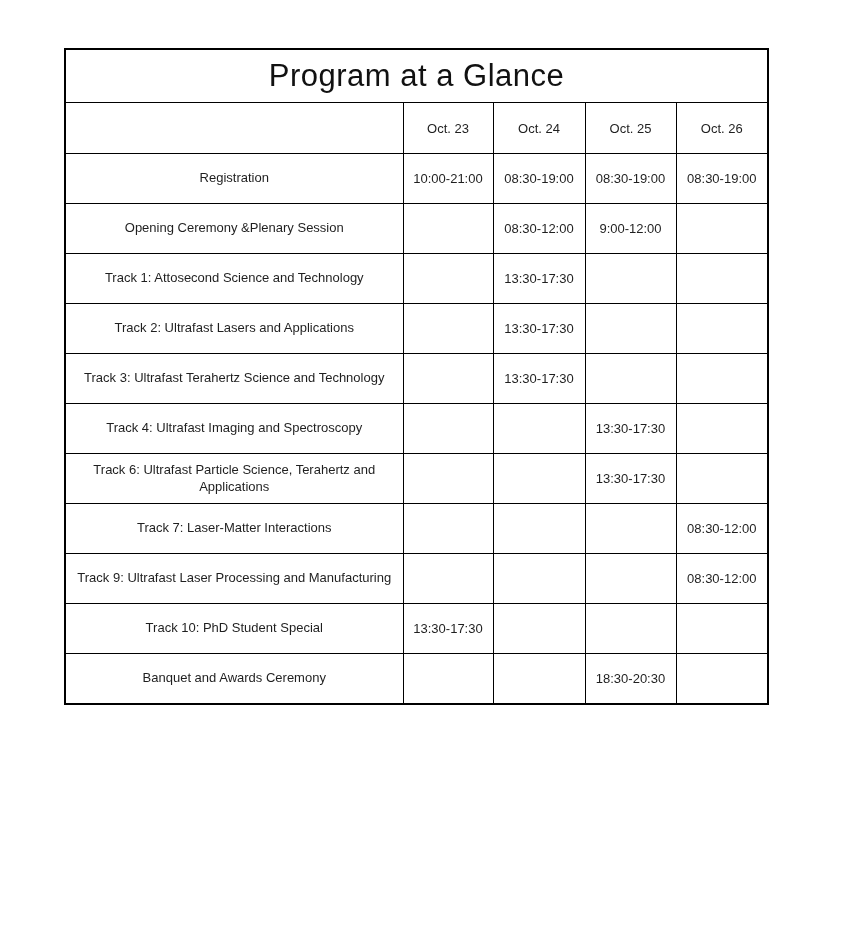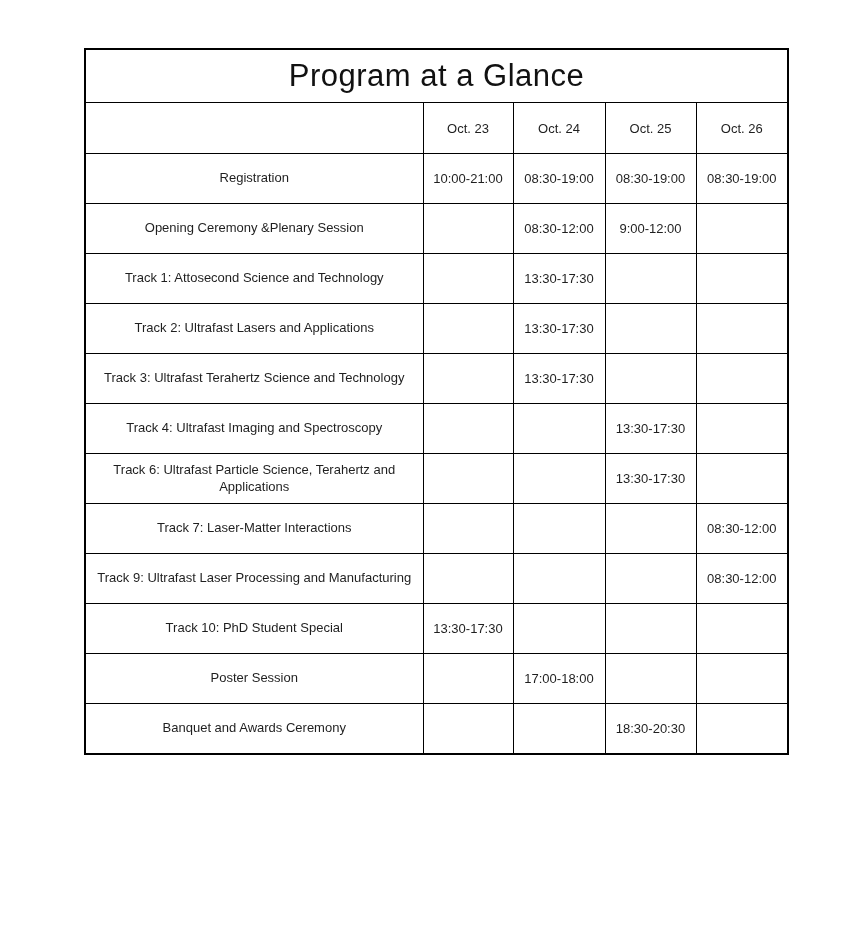--- a/index.html
+++ b/index.html
@@ -13,21 +13,21 @@
   }
   .page {
     position: relative;
     width: 847px;
     height: 951px;
     background: #ffffff;
     overflow: hidden;
   }
   .table-wrap {
     position: absolute;
-    left: 84px;
+    left: 64px;
     top: 48px;
   }
   table.program-table {
     border-collapse: collapse;
     table-layout: fixed;
     width: 703px;
     border: 2px solid #000000;
   }
   table.program-table td,
   table.program-table th {
@@ -149,27 +149,20 @@
             <td class="time-cell">08:30-12:00</td>
           </tr>
           <tr class="event-row">
             <td class="label-cell">Track 10: PhD Student Special</td>
             <td class="time-cell">13:30-17:30</td>
             <td class="time-cell"></td>
             <td class="time-cell"></td>
             <td class="time-cell"></td>
           </tr>
           <tr class="event-row">
-            <td class="label-cell">Poster Session</td>
-            <td class="time-cell"></td>
-            <td class="time-cell">17:00-18:00</td>
-            <td class="time-cell"></td>
-            <td class="time-cell"></td>
-          </tr>
-          <tr class="event-row">
             <td class="label-cell">Banquet and Awards Ceremony</td>
             <td class="time-cell"></td>
             <td class="time-cell"></td>
             <td class="time-cell">18:30-20:30</td>
             <td class="time-cell"></td>
           </tr>
         </tbody>
     </table>
   </div>
 </div>

